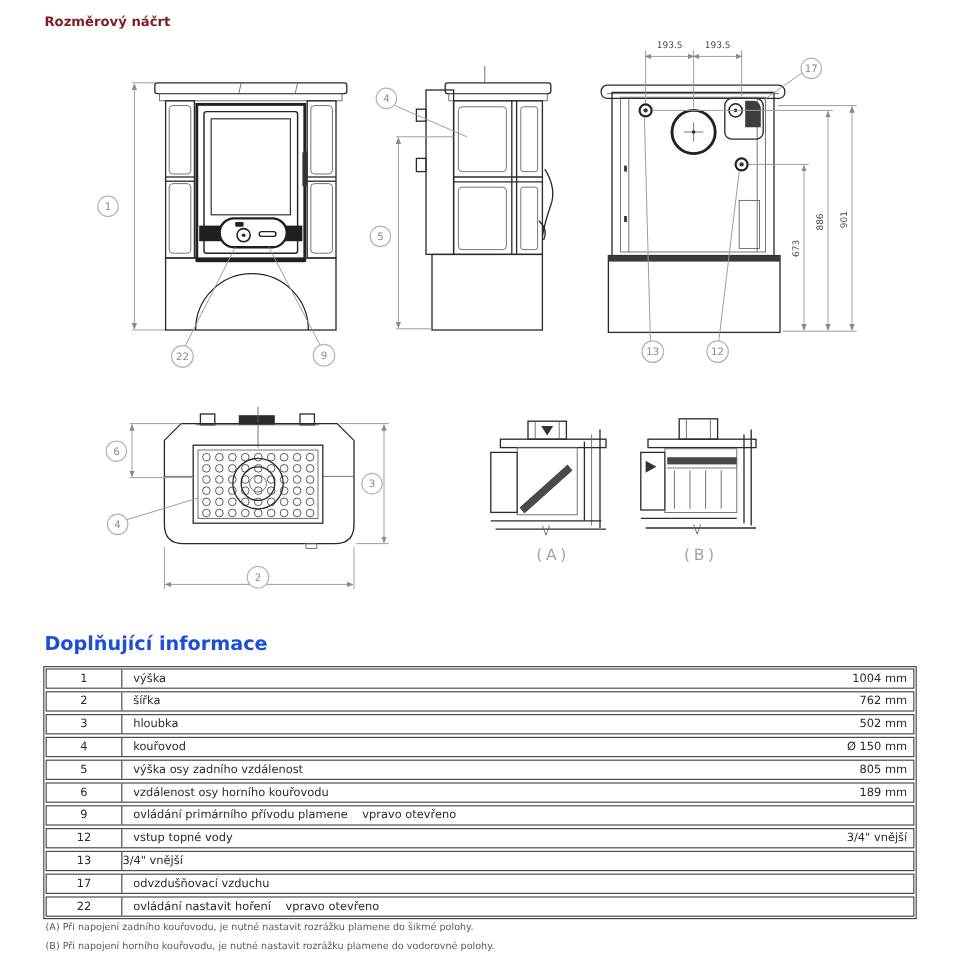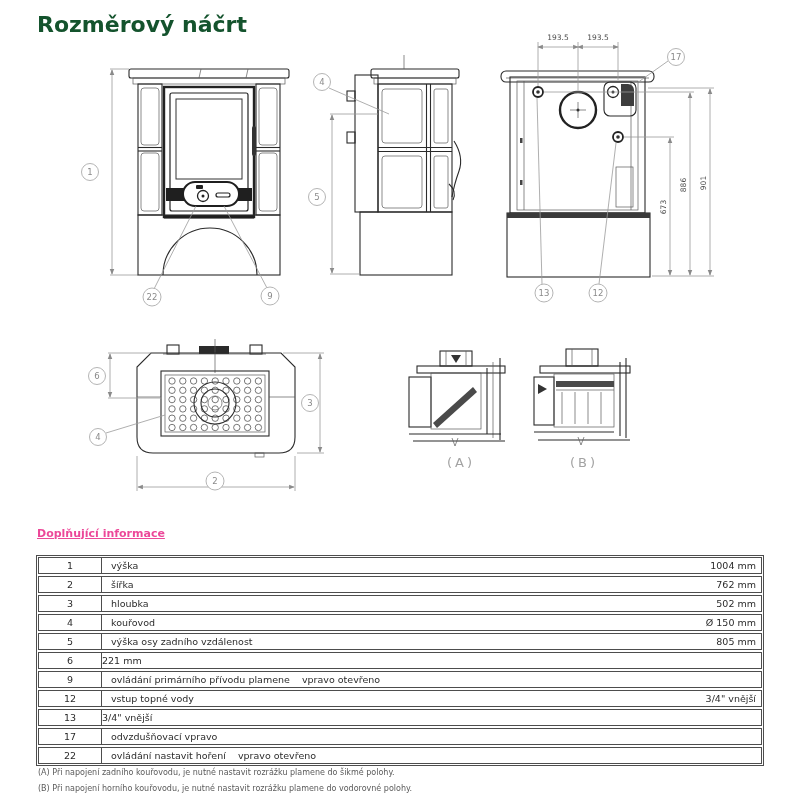--- a/index.html
+++ b/index.html
@@ -1,19 +1,19 @@
 <!DOCTYPE html>
 <html><head>
 <meta charset="utf-8">
 <style>
   html,body { margin:0; padding:0; background:#fff; }
   .page { position:relative; width:800px; height:800px; background:#fff; overflow:hidden;
           font-family:"DejaVu Sans", "Liberation Sans", sans-serif; }
-  .title   { position:absolute; left:37px; top:12px;  margin:0; font-size:22px; font-weight:bold; color:#14532d; }
-  .subtitle{ position:absolute; left:37px; top:527px; margin:0; font-size:11px; font-weight:bold; color:#ec4899;text-decoration:underline; }
+  .title   { position:absolute; left:37px; top:12px;  margin:0; font-size:11px; font-weight:bold; color:#7f1d1d; }
+  .subtitle{ position:absolute; left:37px; top:527px; margin:0; font-size:16px; font-weight:bold; color:#1d4ed8; }
   svg.drawing { position:absolute; left:0; top:0; }
 
   
   .ln   { fill:none; stroke:#2b2b2b; stroke-width:1.1; }
   .thin { fill:none; stroke:#5a5a5a; stroke-width:0.7; }
   .dim  { fill:none; stroke:#9a9a9a; stroke-width:0.8; }
   .callout circle { fill:#fff; stroke:#b5b5b5; stroke-width:1; }
   .callout text   { font-size:8.5px; fill:#8a8a8a; text-anchor:middle; }
   .dim-t { font-size:7.5px; fill:#4a4a4a; text-anchor:middle; }
   .sec-t { font-size:13px; fill:#a3a3a3; letter-spacing:3px; text-anchor:middle; }
@@ -386,39 +386,40 @@
       <div class="td-label">kouřovod</div>
       <div class="td-value">Ø 150 mm</div>
     </div>
     <div class="tr">
       <div class="td-num">5</div>
       <div class="td-label">výška osy zadního vzdálenost</div>
       <div class="td-value">805 mm</div>
     </div>
     <div class="tr">
       <div class="td-num">6</div>
-      <div class="td-value">221 mm</div>
+      <div class="td-label">vzdálenost osy horního kouřovodu</div>
+      <div class="td-value">189 mm</div>
     </div>
     <div class="tr">
       <div class="td-num">9</div>
       <div class="td-label">ovládání primárního přívodu plamene    vpravo otevřeno</div>
       <div class="td-value"></div>
     </div>
     <div class="tr">
       <div class="td-num">12</div>
       <div class="td-label">vstup topné vody</div>
       <div class="td-value">3/4" vnější</div>
     </div>
     <div class="tr">
       <div class="td-num">13</div>
       <div class="td-value">3/4" vnější</div>
     </div>
     <div class="tr">
       <div class="td-num">17</div>
-      <div class="td-label">odvzdušňovací vpravo</div>
+      <div class="td-label">odvzdušňovací vzduchu</div>
       <div class="td-value"></div>
     </div>
     <div class="tr">
       <div class="td-num">22</div>
       <div class="td-label">ovládání nastavit hoření    vpravo otevřeno</div>
       <div class="td-value"></div>
     </div>
   </div>
 
   <div class="footnote" id="fn-b">(B) Při napojení horního kouřovodu, je nutné nastavit rozrážku plamene do vodorovné polohy.</div>

